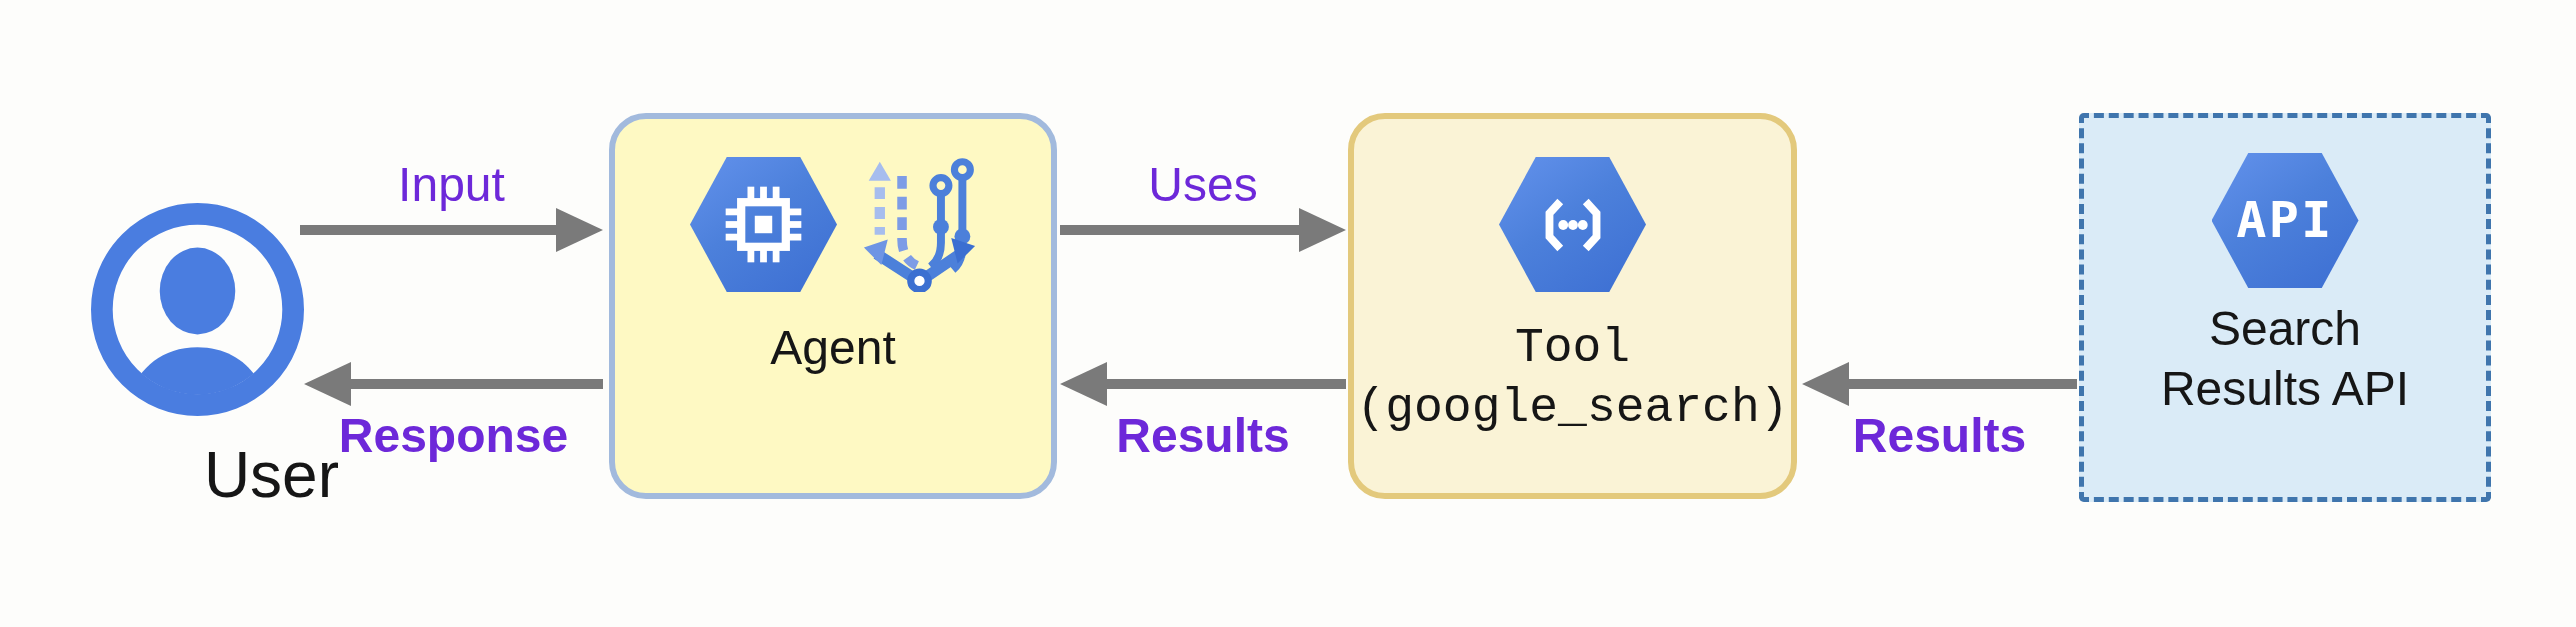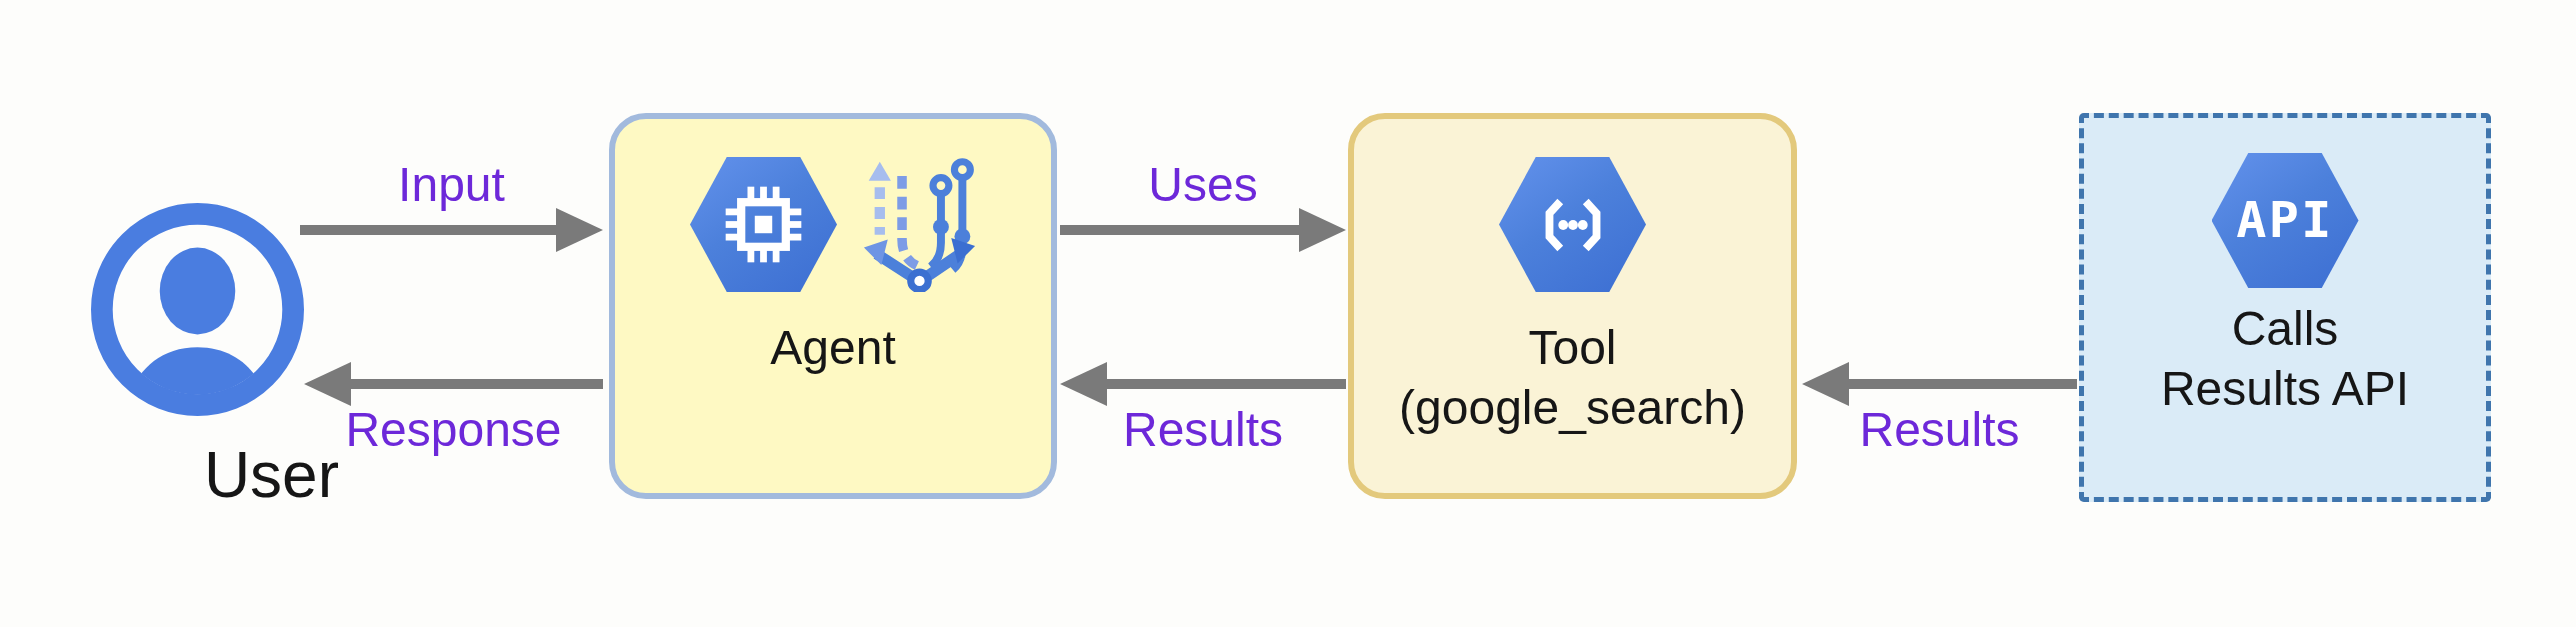--- a/index.html
+++ b/index.html
@@ -9,21 +9,21 @@
   }
 
   
   .box {
     position:absolute; box-sizing:border-box;
     display:flex; flex-direction:column; align-items:center;
   }
   #agent-box { left:609px;  top:113px; width:448px; height:386px;
     background:#fef9c3; border:6.4px solid #a2badd; border-radius:37px; }
   #tool-box  { left:1348px; top:113px; width:449px; height:386px;
-    background:#faf3d6; border:6.4px solid #e3c97c; border-radius:37px; }
+    background:#faf3d6; border:6.4px solid #e3c97c; border-radius:37px;font-family:Liberation Mono, monospace; }
   #api-box   { left:2079px; top:113px; width:412px; height:389px;
     background:#daebf7; border:5.6px dashed #3f75ad; border-radius:4.8px; }
 
   .icon-row { display:flex; align-items:flex-start; gap:26px; margin-top:38px; height:137px; }
   #api-box .icon-row { margin-top:35px; height:135px; }
 
   .hexagon {
     width:147px; height:135px;
     clip-path:polygon(25% 0%, 75% 0%, 100% 50%, 75% 100%, 25% 100%, 0% 50%);
     background:linear-gradient(145deg, #6392ec 0%, #4c80db 45%, #3c6ed2 100%);
@@ -51,21 +51,21 @@
   .shaft { position:absolute; top:17px; height:9.7px; background:#7a7a7a; }
   .shaft-right { left:0; right:39px; }
   .shaft-left  { left:39px; right:0; }
   .head { position:absolute; top:0; width:0; height:0;
     border-top:22px solid transparent; border-bottom:22px solid transparent; }
   .head-right { right:0; border-left:47px solid #7a7a7a; }
   .head-left  { left:0;  border-right:47px solid #7a7a7a; }
   .edge-label { position:absolute; left:-64px; right:-64px; text-align:center;
     font-size:48px; line-height:48px; color:#6d28d9; white-space:nowrap; }
   .label-above { bottom:42px; }
-  .label-below { top:44px; }
+  .label-below { top:50px;font-weight:bold; }
 </style>
 </head>
 <body>
 
 <div id="canvas">
 
   <div id="user-node">
     <svg width="217" height="217" viewBox="0 0 270 270">
       <defs>
         <clipPath id="uclip">
@@ -170,18 +170,18 @@
     <div class="box-title">Tool</div>
     <div class="box-subtitle">(google_search)</div>
   </div>
 
   <div id="api-box" class="box">
     <div class="icon-row">
       <div class="hexagon">
         <span class="api-glyph">API</span>
       </div>
     </div>
-    <div class="box-title">Calls</div>
+    <div class="box-title">Search</div>
     <div class="box-subtitle">Results API</div>
   </div>
 
 </div>
 
 
 </body></html>

